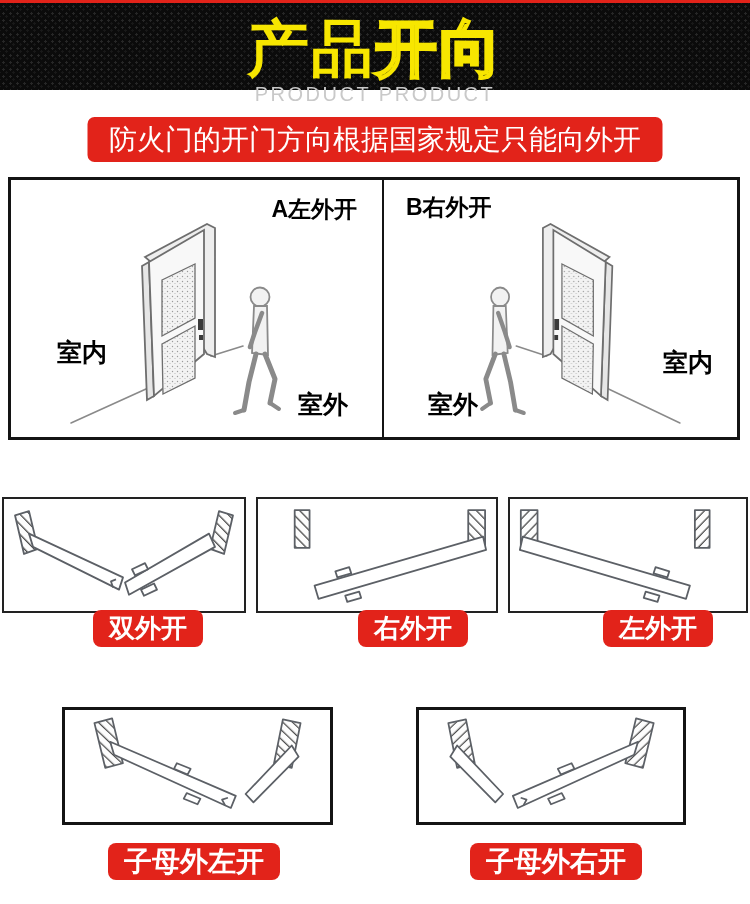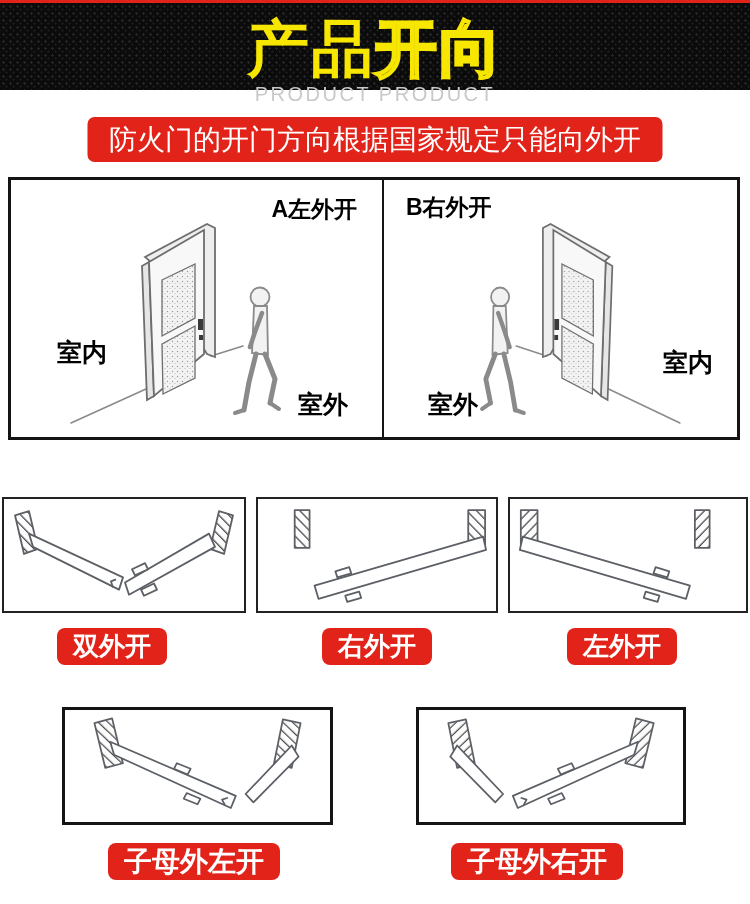--- a/index.html
+++ b/index.html
@@ -49,27 +49,27 @@
   .pb3{left:508px;width:236px;}
   .plan-svg{width:100%;height:100%;display:block;}
   .duo-box{position:absolute;top:707px;height:112px;border:3px solid #141414;background:#fff;}
   .dbA{left:62px;width:265px;}
   .dbB{left:416px;width:264px;}
   .pill{
     position:absolute;transform:translateX(-50%);
     background:#e2231a;color:#fff;font-weight:700;border-radius:8px;
     height:37px;line-height:37px;padding:0 16px;font-size:26px;white-space:nowrap;text-align:center;
   }
-  .pill-small{top:628px;}
+  .pill-small{top:610px;margin-left:36px;}
   .pill-big{top:843px;font-size:28px;}
   .p1{left:112px;}
   .p2{left:377px;}
   .p3{left:622px;}
   .pA{left:194px;}
-  .pB{left:537px;}
+  .pB{left:556px;}
   .svg-defs{position:absolute;width:0;height:0;}
 </style>
 </head>
 <body>
 
 <svg class="svg-defs" aria-hidden="true">
   <defs>
     <pattern id="hatch" width="7" height="7" patternUnits="userSpaceOnUse" patternTransform="rotate(-45)">
       <rect width="7" height="7" fill="#fdfdfd"></rect>
       <line x1="0" y1="0" x2="0" y2="7" stroke="#4a4a4a" stroke-width="2.6"></line>

